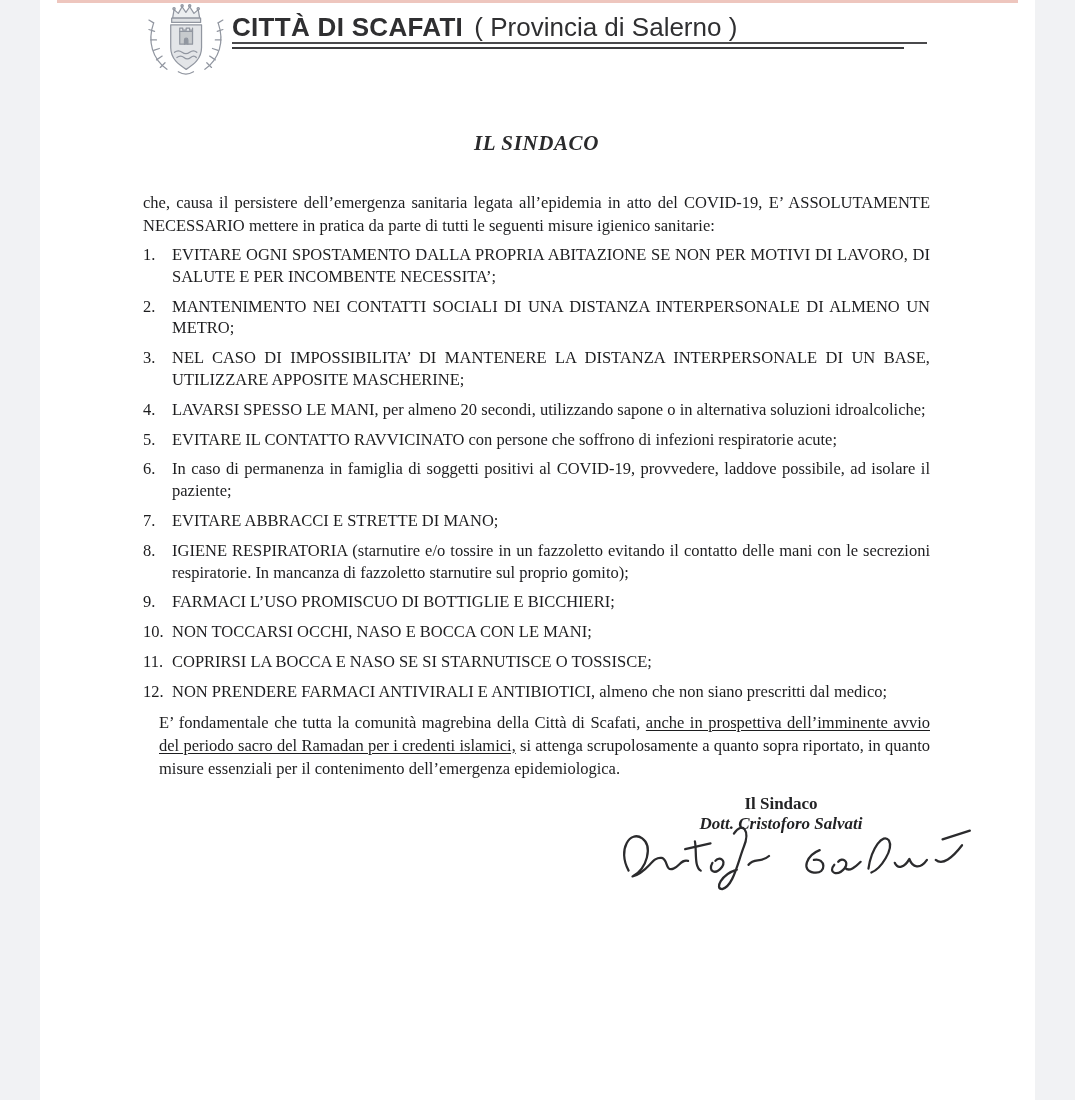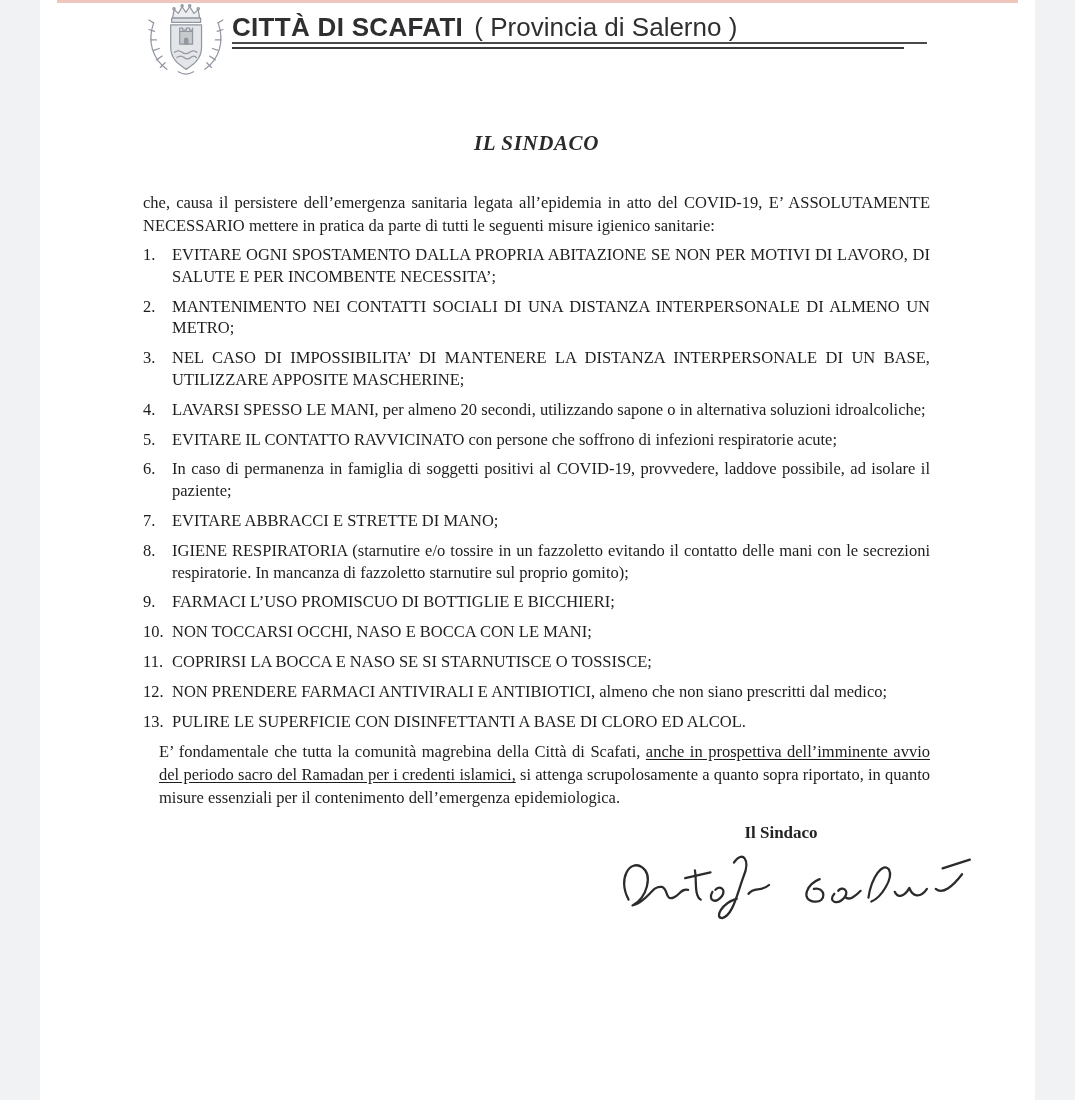--- a/index.html
+++ b/index.html
@@ -161,30 +161,27 @@
   <li class="measure">
     <span class="num">11.</span>
     <span class="txt">COPRIRSI LA BOCCA E NASO SE SI STARNUTISCE O TOSSISCE;</span>
   </li>
 
   <li class="measure">
     <span class="num">12.</span>
     <span class="txt">NON PRENDERE FARMACI ANTIVIRALI E ANTIBIOTICI, almeno che non siano prescritti dal medico;</span>
   </li>
 
-  <li class="measure">
-    <span class="num">13.</span>
-    <span class="txt">PULIRE LE SUPERFICIE CON DISINFETTANTI A BASE DI CLORO ED ALCOL.</span>
-  </li>
 </ol>
 
       <p class="closing"><span>E’ fondamentale che tutta la comunità magrebina della Città di Scafati, </span><span class="u">anche in prospettiva dell’imminente avvio del periodo sacro del Ramadan per i credenti islamici,</span><span> si attenga scrupolosamente a quanto sopra riportato, in quanto misure essenziali per il contenimento dell’emergenza epidemiologica.</span></p>
 
       <div class="sig-block">
         <div class="sig-role">Il Sindaco</div>
+        <div class="sig-name">Dott. Cristoforo Salvati</div>
         <svg class="sig-scrawl" viewBox="0 0 400 80">
           <g stroke="#2b2b2d" fill="none" stroke-width="2.3" stroke-linecap="round" stroke-linejoin="round">
             <path d="M16 56 C4 34 18 14 30 23 C41 31 35 54 20 62 C36 58 40 41 50 43 C57 45 53 57 62 54 C68 52 70 44 77 46"></path>
             <path d="M84 26 C86 36 83 52 90 56"></path>
             <path d="M74 34 L100 28"></path>
             <path d="M102 48 C97 57 105 61 112 52 C116 45 109 41 105 46"></path>
             <path d="M124 18 C133 5 141 15 134 32 C127 51 123 72 112 75 C104 75 111 60 127 55"></path>
             <path d="M139 50 C145 42 151 49 160 41"></path>
             <path d="M212 35 C199 40 192 56 206 58 C220 60 218 42 206 45"></path>
             <path d="M227 50 C220 58 230 63 238 53 C242 46 235 42 231 47"></path>

